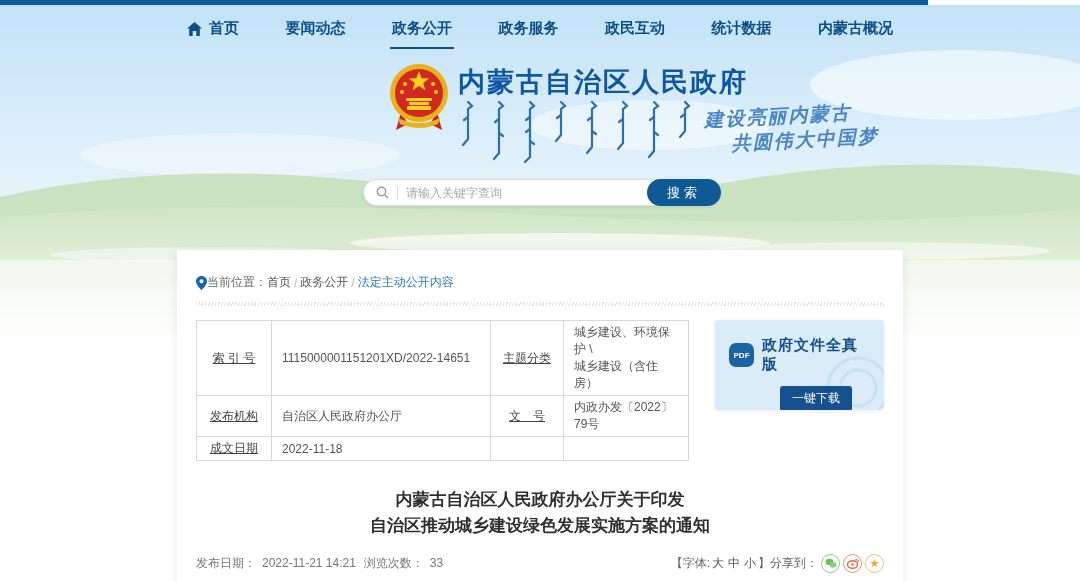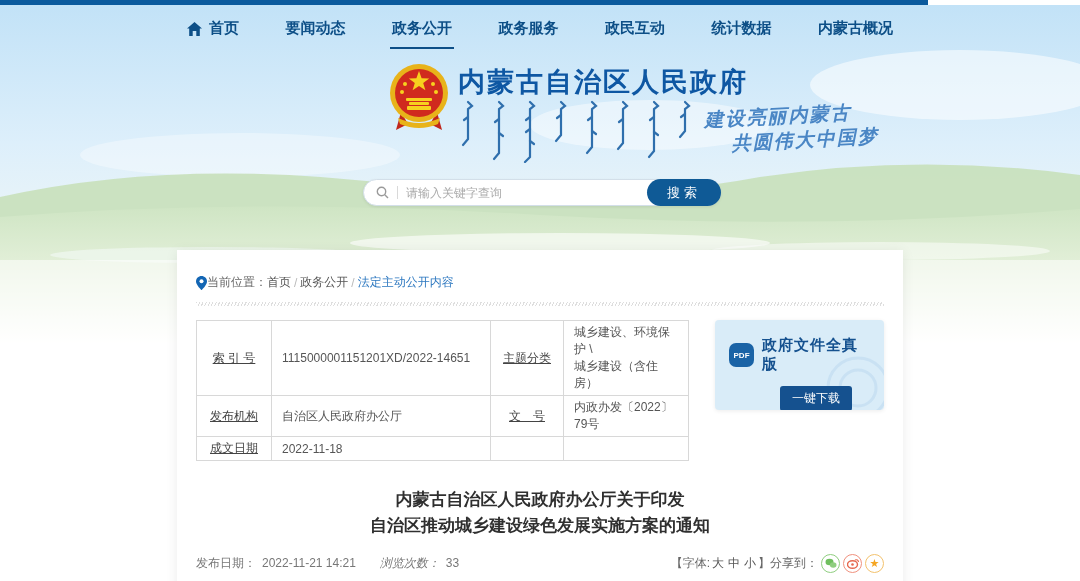--- a/index.html
+++ b/index.html
@@ -77,21 +77,21 @@
   .pdf-title { color:#15518f; font-size:15px; font-weight:bold; letter-spacing:1px; }
   .pdf-btn { position:relative; display:block; margin:12px 18px 0 auto; border:0;
     background:#15518f; color:#fff; font-size:12px; padding:4px 12px; border-radius:3px; cursor:pointer; }
 
   .art-title { margin-top:26px; text-align:center; font-size:17px; font-weight:bold;
     color:#2f2f2f; line-height:26px; }
 
   .meta-row { margin-top:15px; display:flex; justify-content:space-between; align-items:center;
     font-size:12px; color:#777; }
   .meta-left span { margin-right:6px; }
-  .meta-left .gap { margin-left:18px;font-style:italic; }
+  .meta-left .gap { margin-left:2px; }
   .meta-right { display:flex; align-items:center; color:#666; }
   .fs-opt { cursor:pointer; margin:0 2px; color:#555; }
   .share-ico { width:19px; height:19px; border-radius:50%; display:flex; align-items:center;
     justify-content:center; cursor:pointer; margin-left:3px; }
   .share-wechat { border:1px solid #8fce7f; }
   .share-weibo  { border:1px solid #f0917e; }
   .share-star   { border:1px solid #f3c26d; color:#f5a623; font-size:11px; }
 </style>
 </head>
 <body>

